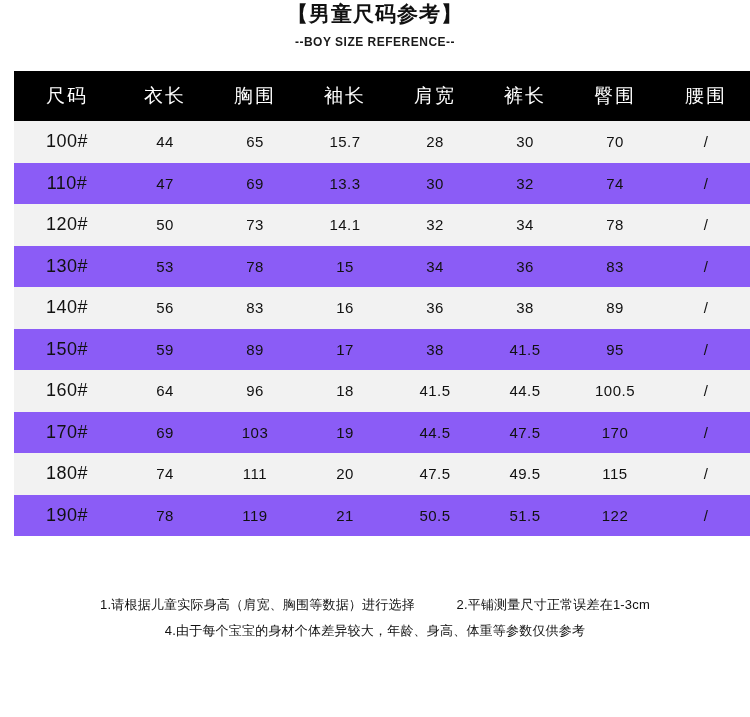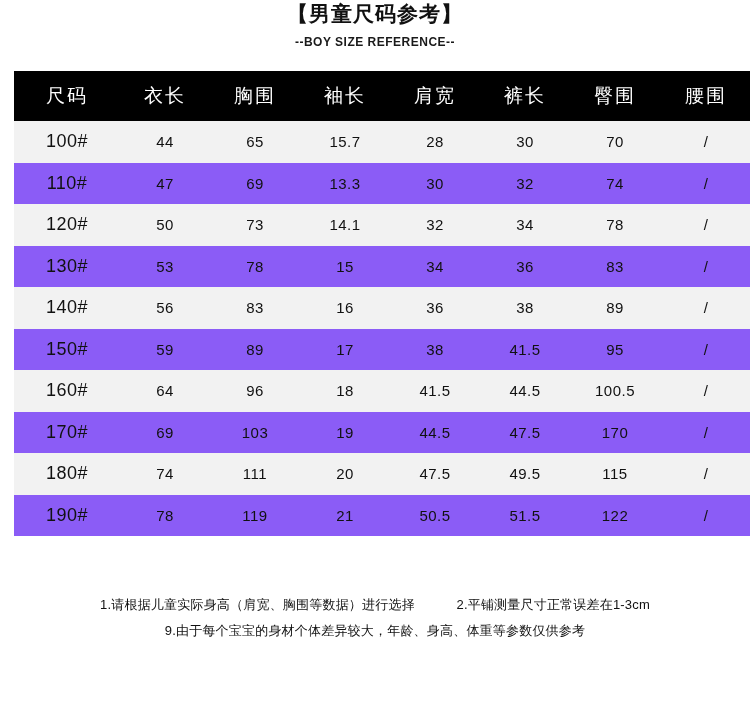--- a/index.html
+++ b/index.html
@@ -222,17 +222,17 @@
     </table>
   </div>
 
   <div class="notes">
     <div class="note-line">
       <span>1.请根据儿童实际身高（肩宽、胸围等数据）进行选择</span>
       <span class="gap"></span>
       <span>2.平铺测量尺寸正常误差在1-3cm</span>
     </div>
     <div class="note-line">
-      <span>9.由于每个宝宝的身材个体差异较大，年龄、身高、体重等参数仅供参考</span>
+      <span>4.由于每个宝宝的身材个体差异较大，年龄、身高、体重等参数仅供参考</span>
     </div>
   </div>
 
 </div>
 
 </body></html>

